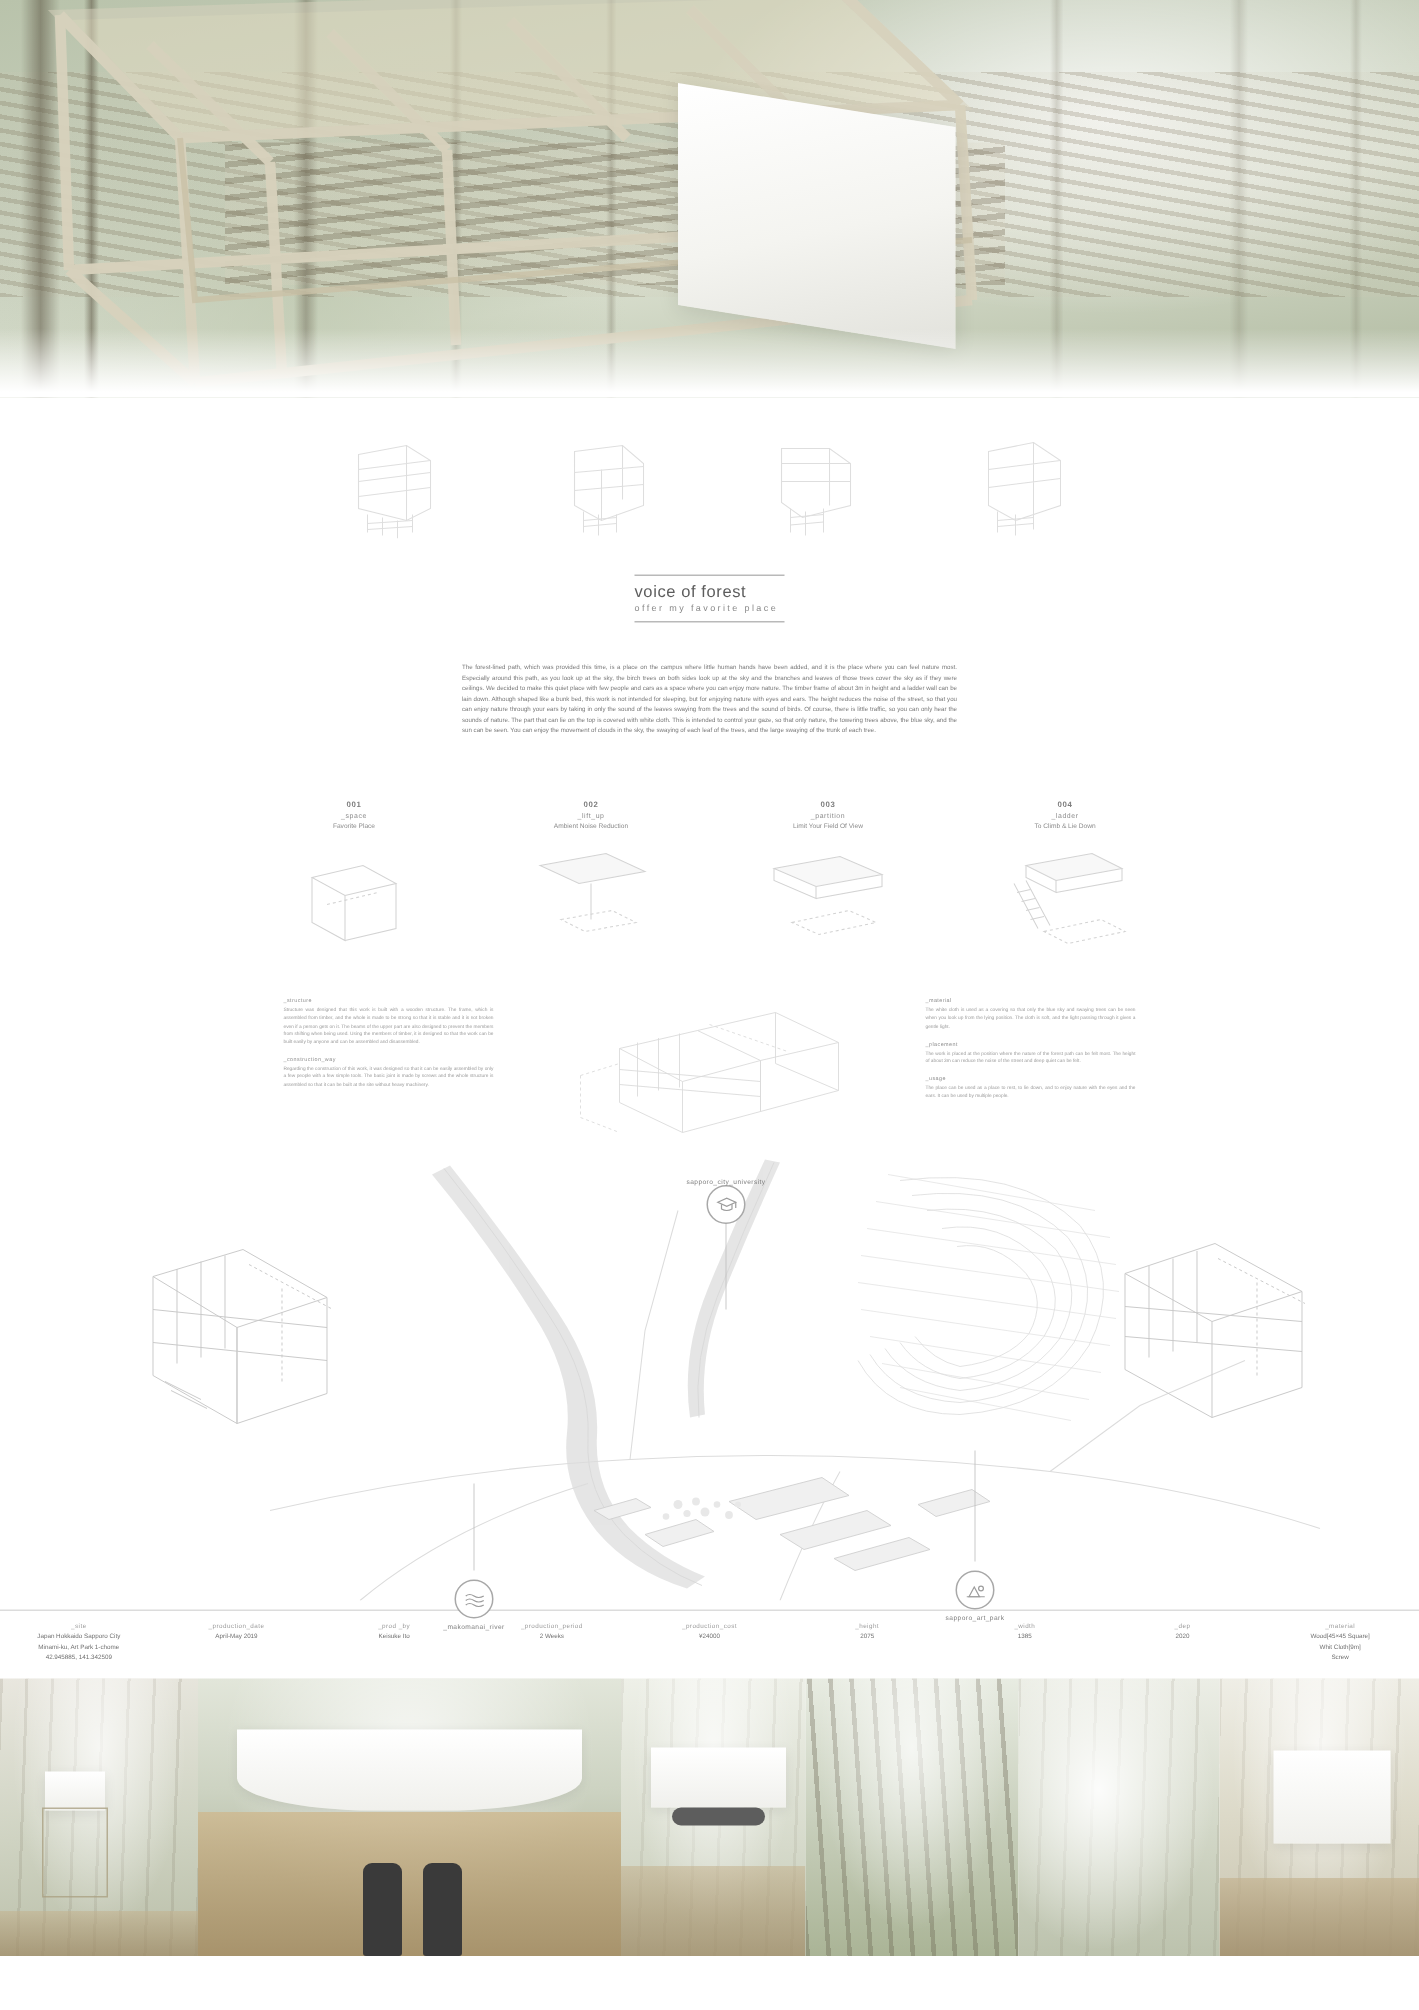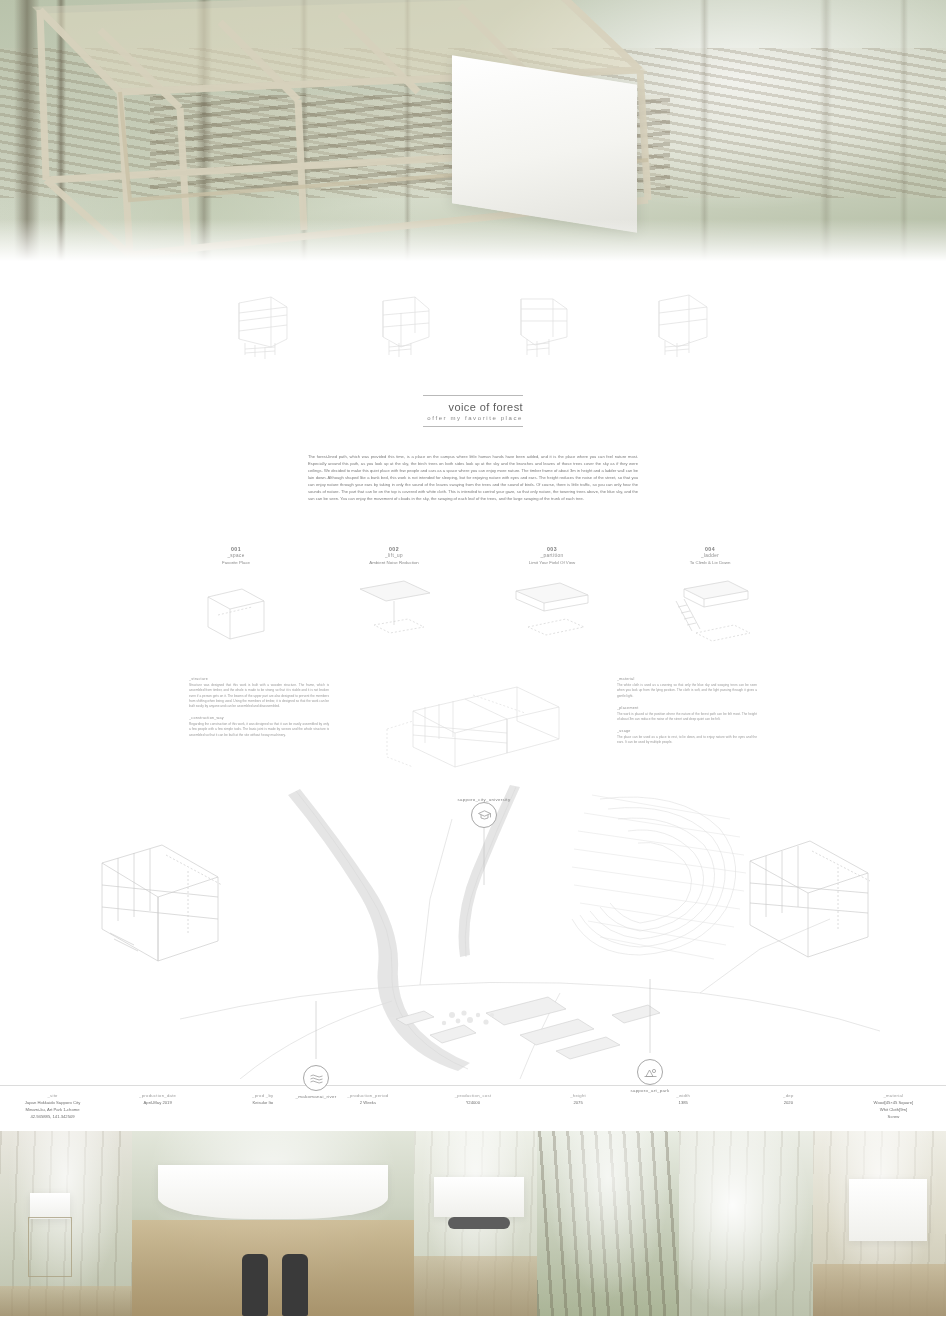--- a/index.html
+++ b/index.html
@@ -97,23 +97,23 @@
   .thumb {
     width: 76px;
     height: 66px;
     position: relative;
     opacity: .55;
   }
   .thumb svg { display: block; }
 
   
   .title-block {
-    margin: 36px auto 0;
+    margin: 24px auto 0;
     width: 100px;
-    text-align: right;
+    text-align: left;
   }
   .title-rule { height: 1px; background: #b9b9b9; width: 100px; margin: 0 auto; }
   .title-main {
     font-size: 11px;
     letter-spacing: .4px;
     color: #5d5d5d;
     padding: 5px 0 2px;
     white-space: nowrap;
   }
   .title-sub {

